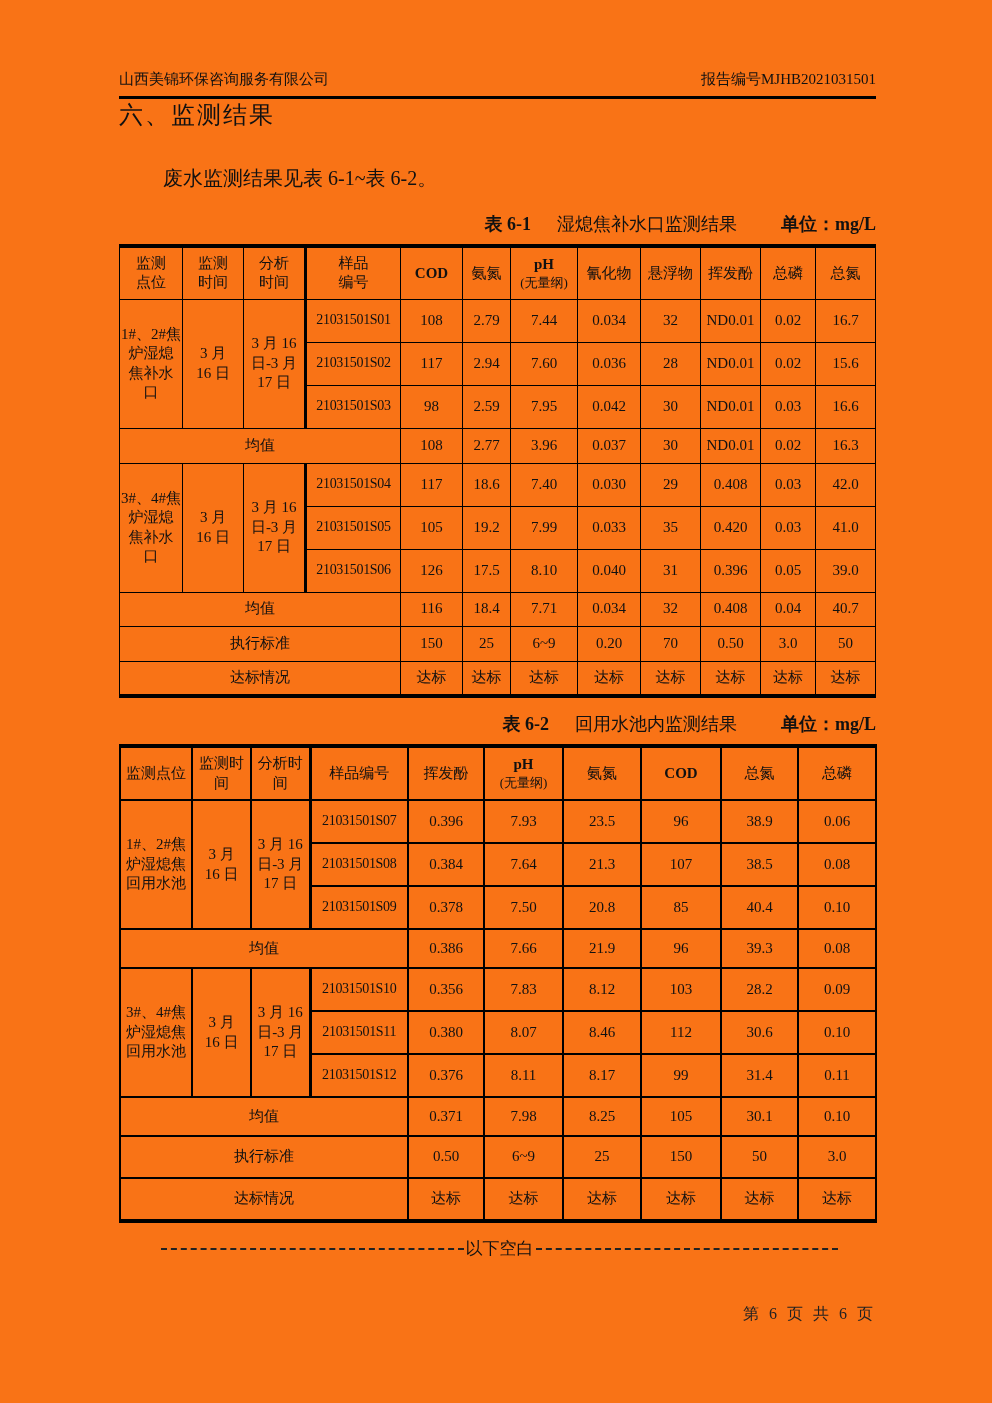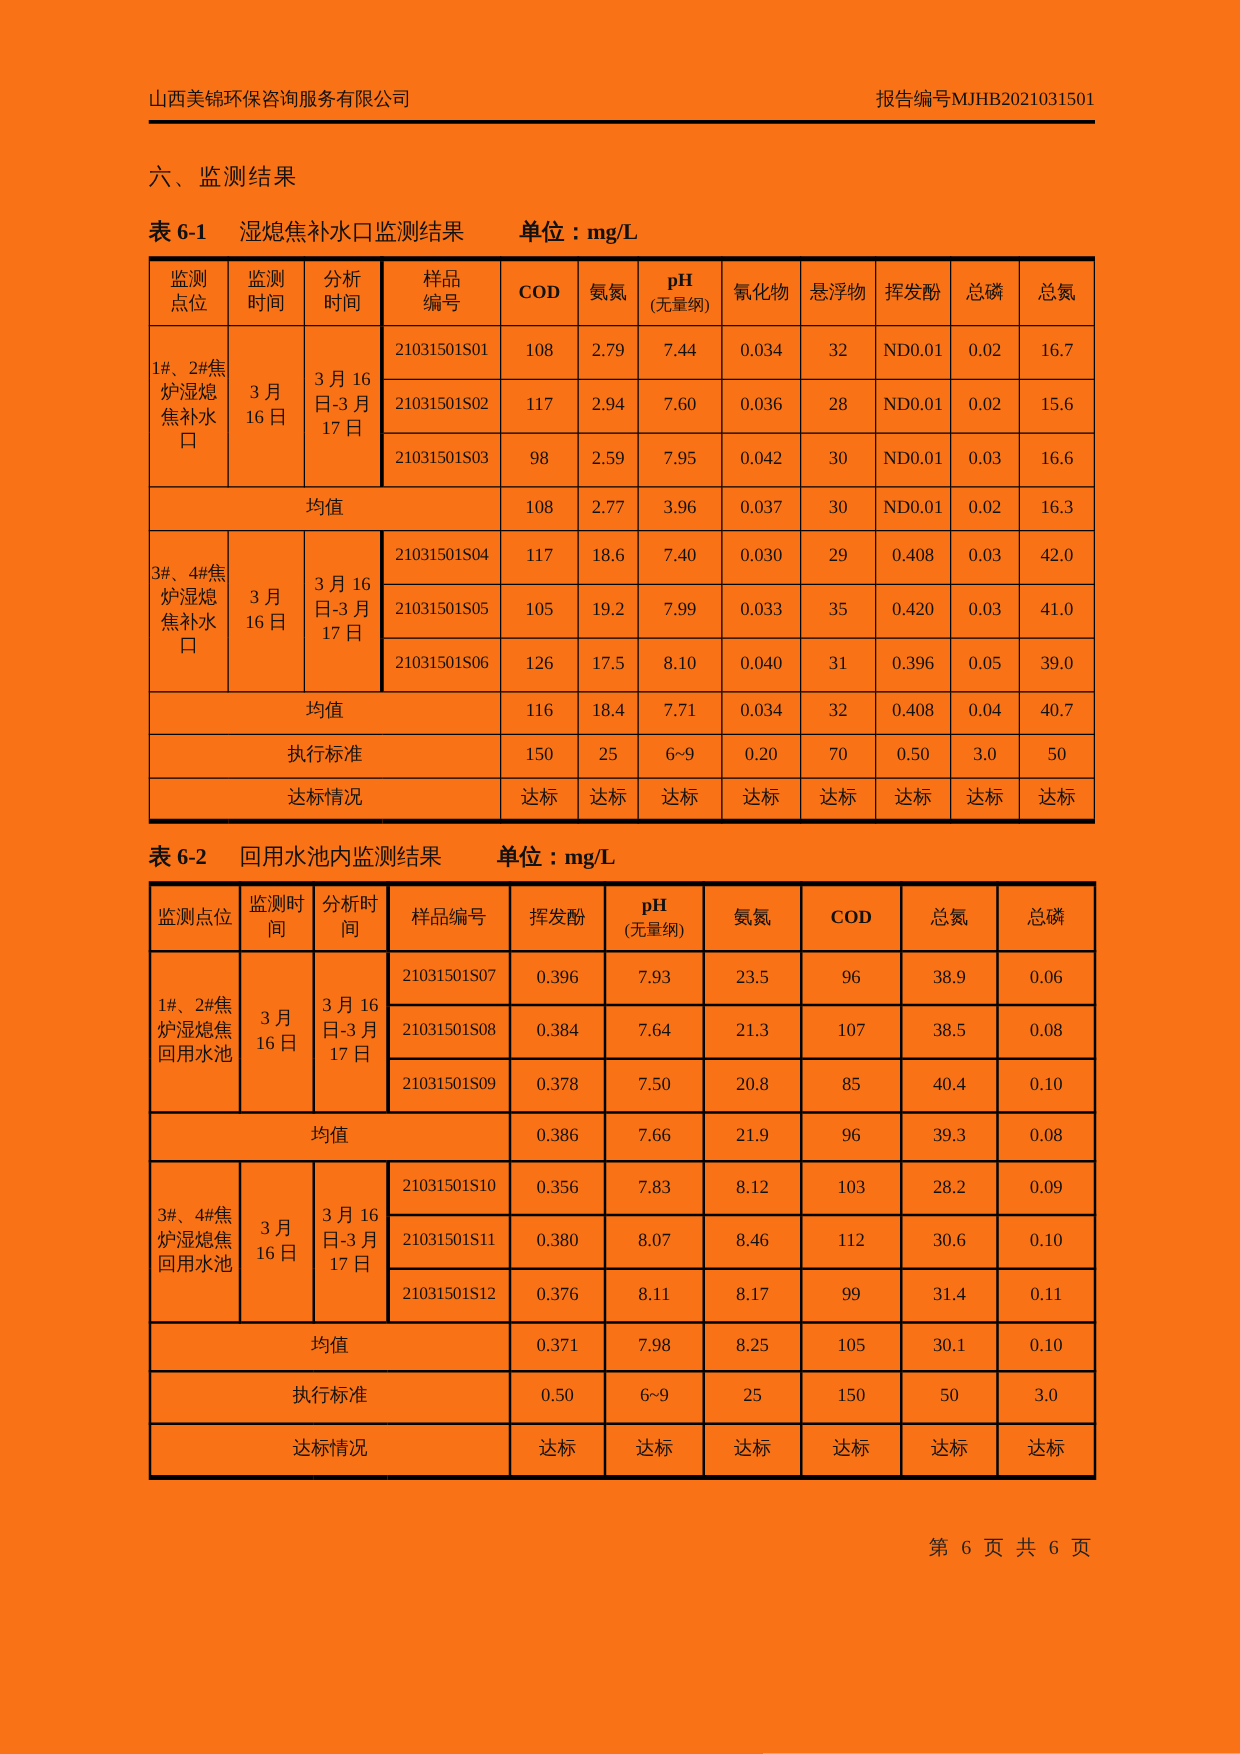--- a/index.html
+++ b/index.html
@@ -6,24 +6,24 @@
   html,body { background:#e8e8e8; }
   .page {
     width:992px; height:1403px; background:#f97316; margin:0 auto;
     font-family:"Liberation Serif","DejaVu Serif",serif; color:#111;
     padding:70px 116px 0 119px; position:relative;
   }
   
   .doc-header { display:flex; justify-content:space-between; align-items:flex-end;
     font-size:15px; padding-bottom:7px; border-bottom:3px solid #000; }
   
-  .sec-title { font-size:18px; margin-top:30px; letter-spacing:2px; }
+  .sec-title { font-size:24px; letter-spacing:2px; }
   .intro { font-size:20px; margin-top:34px; text-indent:2.2em; }
   
-  .tbl-caption { display:flex; justify-content:flex-start; align-items:baseline;
+  .tbl-caption { display:flex; justify-content:flex-end; align-items:baseline;
     font-size:18px; margin-top:20px; margin-bottom:8px; }
   .tbl-caption .cap-label { font-weight:bold; margin-right:26px; }
   .tbl-caption .cap-title { margin-right:44px; }
   .tbl-caption .cap-unit { font-weight:bold; }
   
   table { border-collapse:collapse; width:100%; table-layout:fixed;
     text-align:center; font-size:15px; line-height:1.3; }
   td, th { font-weight:normal; vertical-align:middle; padding:2px 1px; overflow:hidden; }
   .pre { white-space:pre-line; }
   .t1 { border-top:4px solid #000; border-bottom:4px solid #000; }
@@ -46,20 +46,21 @@
 
 <div class="page">
 
   <div class="doc-header">
     <span>山西美锦环保咨询服务有限公司</span>
     <span>报告编号MJHB2021031501</span>
   </div>
 
   <div class="sec-title">六、监测结果</div>
 
+  <div class="intro">废水监测结果见表 6-1~表 6-2。</div>
 
   <div class="tbl-caption">
     <span class="cap-label">表 6-1</span>
     <span class="cap-title">湿熄焦补水口监测结果</span>
     <span class="cap-unit">单位：mg/L</span>
   </div>
 
   <table class="t1">
     <colgroup>
       <col style="width:63px">
@@ -367,16 +368,21 @@
       <td>达标</td>
       <td>达标</td>
       <td>达标</td>
       <td>达标</td>
       <td>达标</td>
       <td>达标</td>
     </tr>
   </tbody>
     </table>
 
+  <div class="blank-row">
+    <span class="dash"></span>
+    <span class="blank-label">以下空白</span>
+    <span class="dash"></span>
+  </div>
 
   <div class="page-footer">第 6 页 共 6 页</div>
 
 </div>
 
 </body></html>

